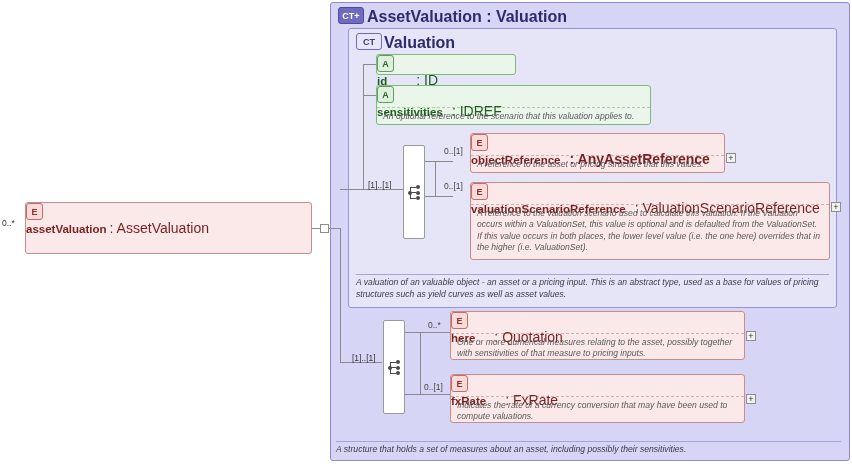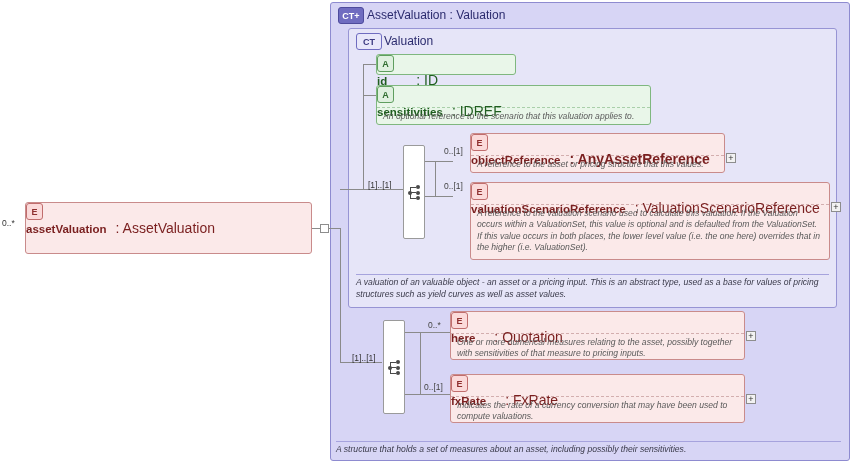--- a/index.html
+++ b/index.html
@@ -28,21 +28,21 @@
     width:24px;height:15px;border-radius:3px;
     background:#6f6cc0;border:1px solid #4e4b9c;
     color:#fff;font-size:9px;font-weight:bold;
     display:flex;align-items:center;justify-content:center;
     letter-spacing:0px;
   }
   .ct-badge.plain{
     background:#e8e7fa;color:#3b3980;border:1px solid #6f6cc0;
   }
   .hdr-title{
-    font-size:12px;font-weight:normal;color:#2b2b6e;
+    font-size:16px;font-weight:bold;color:#2b2b6e;
     white-space:nowrap;
   }
 
   
   .box{
     border:1px solid #c98b8b;border-radius:3px;
     background:#fbe9e9;
   }
   .box.green{border-color:#7fb77f;background:#e9f6e9;}
   .e-badge{
@@ -120,21 +120,21 @@
 <div class="abs hdr-title" style="left:384px;top:34px;text-align:center;">Valuation</div>
 
 <div class="abs mult" style="left:2px;top:218px;">0..*</div>
 
 <div class="abs box" style="left:25px;top:202px;width:287px;height:52px;">
   <div class="head" style="height:21px;">
     <div class="e-badge">
         <span>E</span>
       </div>
     <span class="name">assetValuation</span>
-    <span class="type" style="margin-left:6px;">: AssetValuation</span>
+    <span class="type" style="">: AssetValuation</span>
   </div>
 </div>
 
 <div class="abs ln hln" style="left:312px;top:228px;width:8px;"></div>
 <div class="abs" style="left:320px;top:224px;width:9px;height:9px;border:1px solid #8d8d8d;background:#fff;"></div>
 <div class="abs ln hln" style="left:329px;top:228px;width:3px;"></div>
 
 <div class="abs box green" style="left:376px;top:54px;width:140px;height:21px;">
   <div class="head" style="height:19px;">
     <div class="e-badge a">

